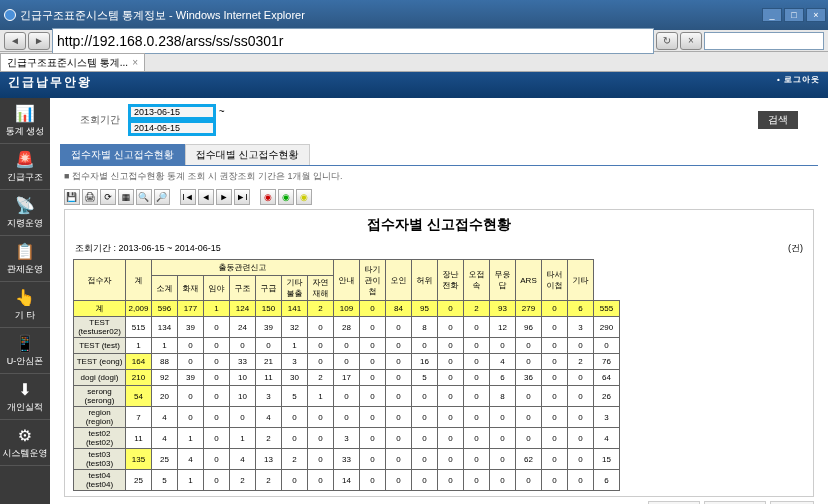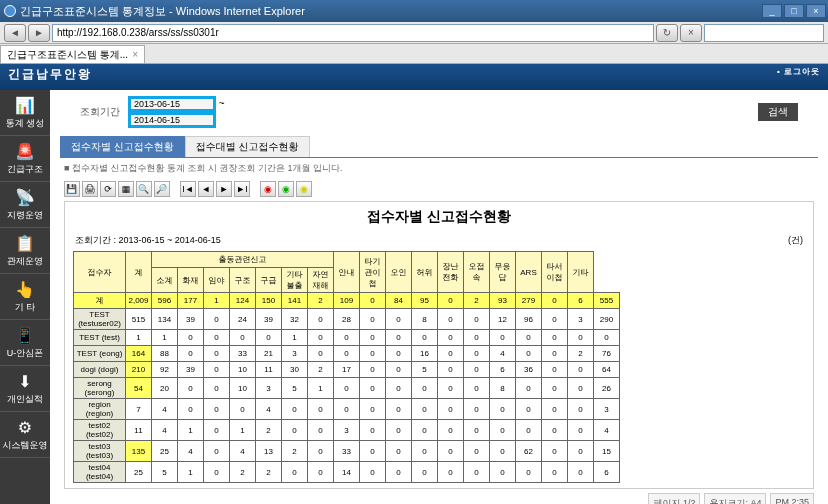--- a/index.html
+++ b/index.html
@@ -1,23 +1,23 @@
 <!DOCTYPE html>
 <html><head>
 <meta charset="utf-8">
 <style>
 *{box-sizing:border-box;margin:0;padding:0;font-family:"Malgun Gothic",Arial,sans-serif}
 body{background:#d4d4d4;width:828px;height:504px;overflow:hidden;font-size:10px}
-.titlebar{background:linear-gradient(#3a6ea5,#2c5580);color:#fff;height:22px;line-height:18px;padding-left:4px;font-size:11px;display:flex;align-items:center}
+.titlebar{background:linear-gradient(#3a6ea5,#2c5580);color:#fff;height:30px;line-height:18px;padding-left:4px;font-size:11px;display:flex;align-items:center}
 .titlebar .ie-icon{width:12px;height:12px;background:#4a90d9;border-radius:50%;display:inline-block;margin-right:4px;border:1px solid #fff}
 .win-btns{margin-left:auto;display:flex}
 .win-btn{width:20px;height:14px;background:#5a8ac0;border:1px solid #2c5580;margin-right:2px;text-align:center;line-height:12px;color:#fff;font-size:9px}
 .addrbar{background:#e8e8e8;border-bottom:1px solid #aaa;height:22px;display:flex;align-items:center;padding:2px 4px;gap:2px}
 .navbtn{width:22px;height:18px;background:linear-gradient(#f8f8f8,#d0d0d0);border:1px solid #888;border-radius:3px;text-align:center;line-height:16px;color:#555}
-.url-input{flex:1;height:18px;border:1px solid #7f9db9;padding:4px 4px;font-size:10px;background:#fff}
+.url-input{flex:1;height:18px;border:1px solid #7f9db9;padding:12px 4px;font-size:14px;background:#fff}
 .srch{width:120px;height:18px;border:1px solid #7f9db9;background:#fff}
 .tabstrip{background:#e8e8e8;height:20px;display:flex;align-items:flex-end;border-bottom:1px solid #aaa}
 .brtab{background:#fff;border:1px solid #aaa;border-bottom:none;height:18px;padding:2px 6px;font-size:10px;display:flex;align-items:center;gap:4px}
 .brtab .x{color:#888}
 .page-hdr{background:linear-gradient(#1b4f8a,#0d3a6b);height:26px;color:#fff;padding:2px 8px;font-size:12px;font-weight:bold;letter-spacing:2px;display:flex;justify-content:space-between}
 .page-hdr .dots{font-size:8px;letter-spacing:1px}
 .layout{display:flex;height:426px}
 .sidebar{width:50px;background:#3a3a3a;display:flex;flex-direction:column}
 .side-item{height:46px;display:flex;flex-direction:column;align-items:center;justify-content:center;color:#fff;font-size:9px;border-bottom:1px solid #555;cursor:pointer}
 .side-item .ico{font-size:16px;margin-bottom:2px}

